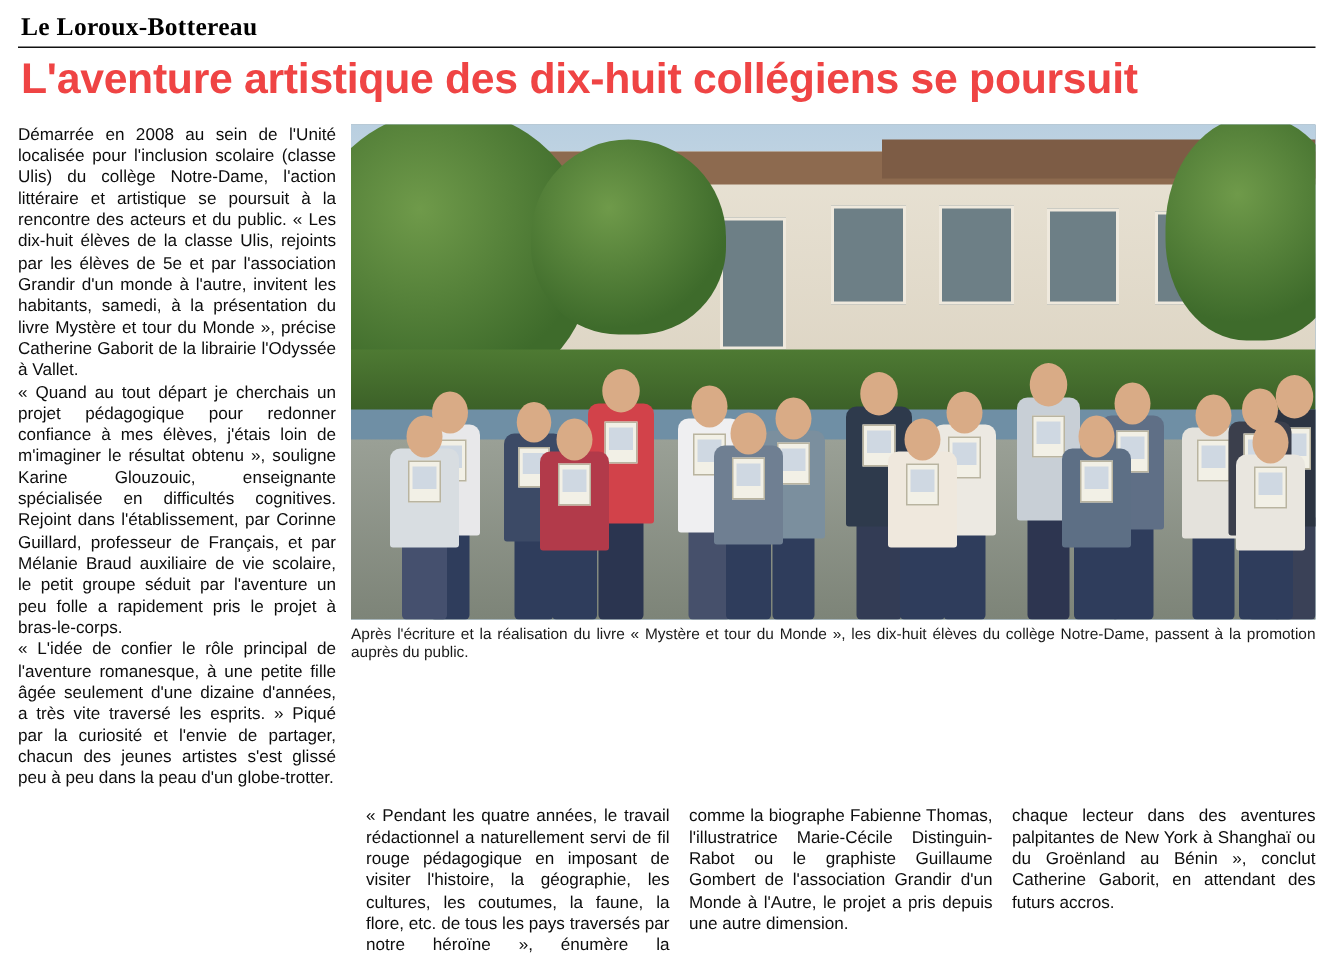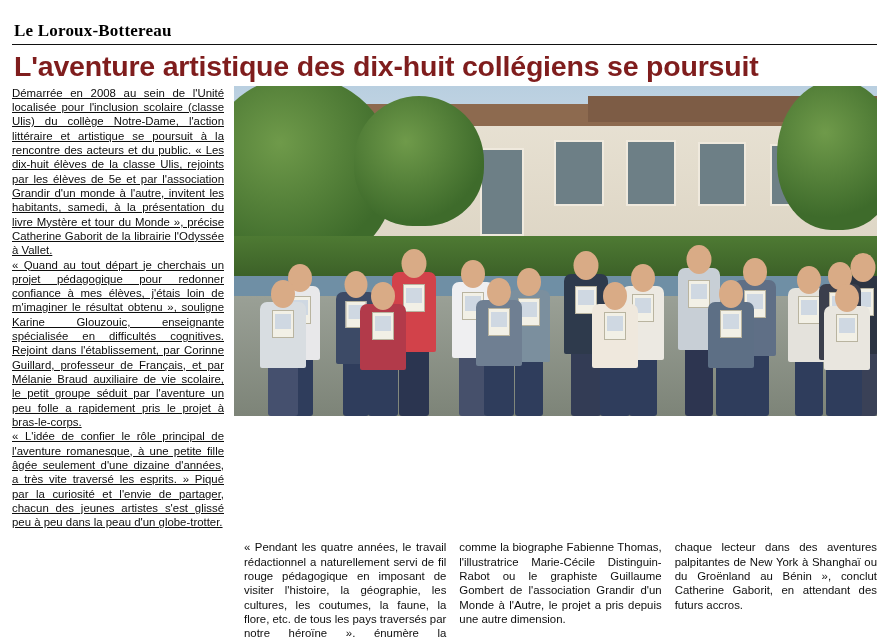--- a/index.html
+++ b/index.html
@@ -12,60 +12,59 @@
     height: 637px;
     overflow: hidden;
     font-family: "Liberation Sans", sans-serif;
     color: #111111;
   }
   .page {
     position: relative;
     width: 887px;
     height: 463px;
     box-sizing: border-box;
-    padding: 19px 10px 4px 12px;
+    padding: 6px 10px 4px 12px;
   }
   .kicker {
     font-family: "Liberation Serif", serif;
     font-weight: bold;
     font-size: 17px;
     letter-spacing: 0.2px;
     color: #000;
     margin: 2px 0 3px 2px;
   }
   .rule {
     border: 0;
     border-top: 1px solid #111;
     margin: 2px 0 6px 0;
   }
   .headline {
     font-family: "Liberation Sans", sans-serif;
     font-weight: bold;
     font-size: 28.5px;
     line-height: 1.08;
-    color: #7f1d1d;
-    margin: 0 0 4px 2px;
+    color: #ef4444;
+    margin: 0 0 14px 2px;
     letter-spacing: -0.2px;
   }
   .top-area {
     display: flex;
     align-items: flex-start;
     gap: 10px;
   }
   .intro-col {
     width: 212px;
     flex: 0 0 212px;
   }
   .intro-col p {
     margin: 0 0 0 0;
     font-size: 11.4px;
     line-height: 1.255;
     text-align: justify;
     color: #0d0d0d;
-    text-decoration: underline;
   }
   .intro-col p.tight {
     margin-top: 0;
   }
   .subhead {
     font-weight: bold;
     font-size: 12.6px;
     line-height: 1.18;
     text-align: left;
     margin: 9px 0 7px 0;
@@ -305,20 +304,21 @@
           <div class="p-head" style="bottom:108px; width:24px; height:28px;"></div>
           <div class="book" style="bottom:78px; width:20px; height:26px;"></div>
         </div>
         <div class="person" style="left:584px; width:58px; height:146px;">
           <div class="p-legs" style="bottom:0; width:30px; height:52px;"></div>
           <div class="p-body" style="bottom:46px; width:46px; height:64px; background:#e9e6df;"></div>
           <div class="p-head" style="bottom:104px; width:24px; height:28px;"></div>
           <div class="book" style="bottom:74px; width:20px; height:26px;"></div>
         </div>
       </div>
+      <div class="caption">Après l'écriture et la réalisation du livre « Mystère et tour du Monde », les dix-huit élèves du collège Notre-Dame, passent à la promotion auprès du public.</div>
     </div>
   </div>
 
   <div class="columns">
     <div class="col">
       <p>« Pendant les quatre années, le travail rédactionnel a naturellement servi de fil rouge pédagogique en imposant de visiter l'histoire, la géographie, les cultures, les coutumes, la faune, la flore, etc. de tous les pays traversés par notre héroïne », énumère la pédagogue, ravie de constater depuis la joie sur les visages et les notes sur les copies. Épaulé par des professionnels,</p>
     </div>
     <div class="col">
       <p>comme la biographe Fabienne Thomas, l'illustratrice Marie-Cécile Distinguin-Rabot ou le graphiste Guillaume Gombert de l'association Grandir d'un Monde à l'Autre, le projet a pris depuis une autre dimension.</p>
 

